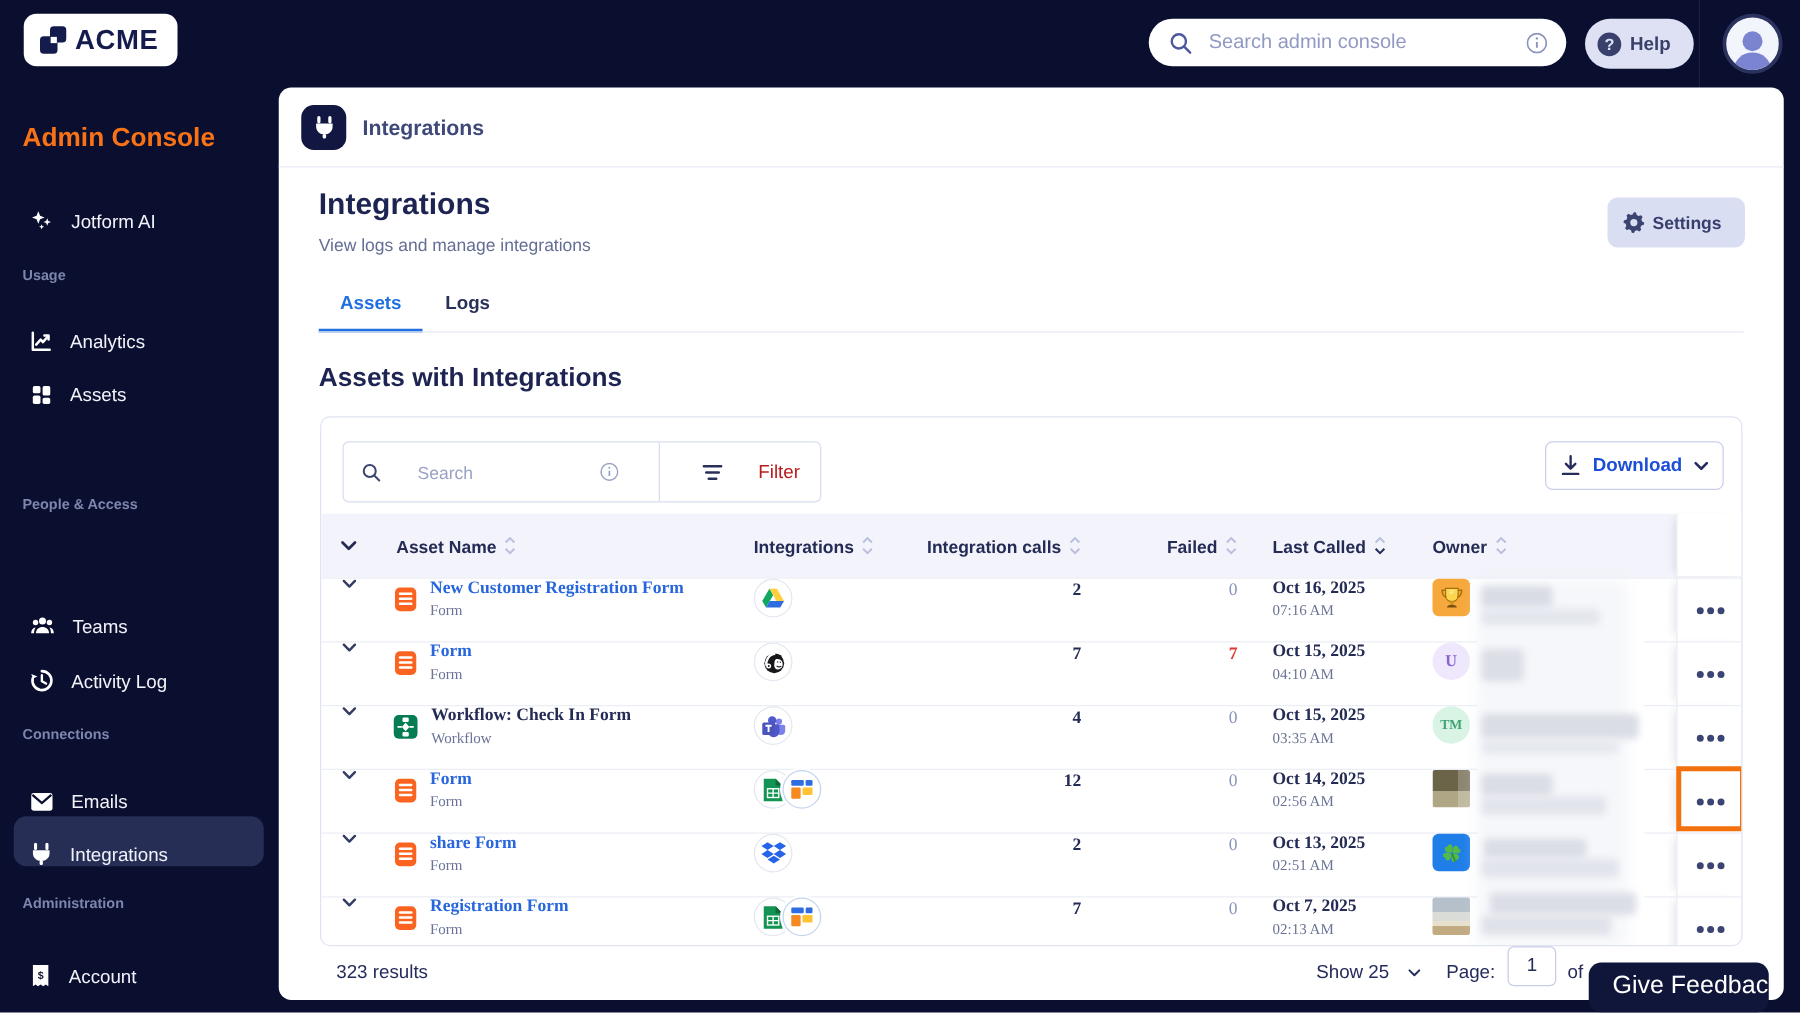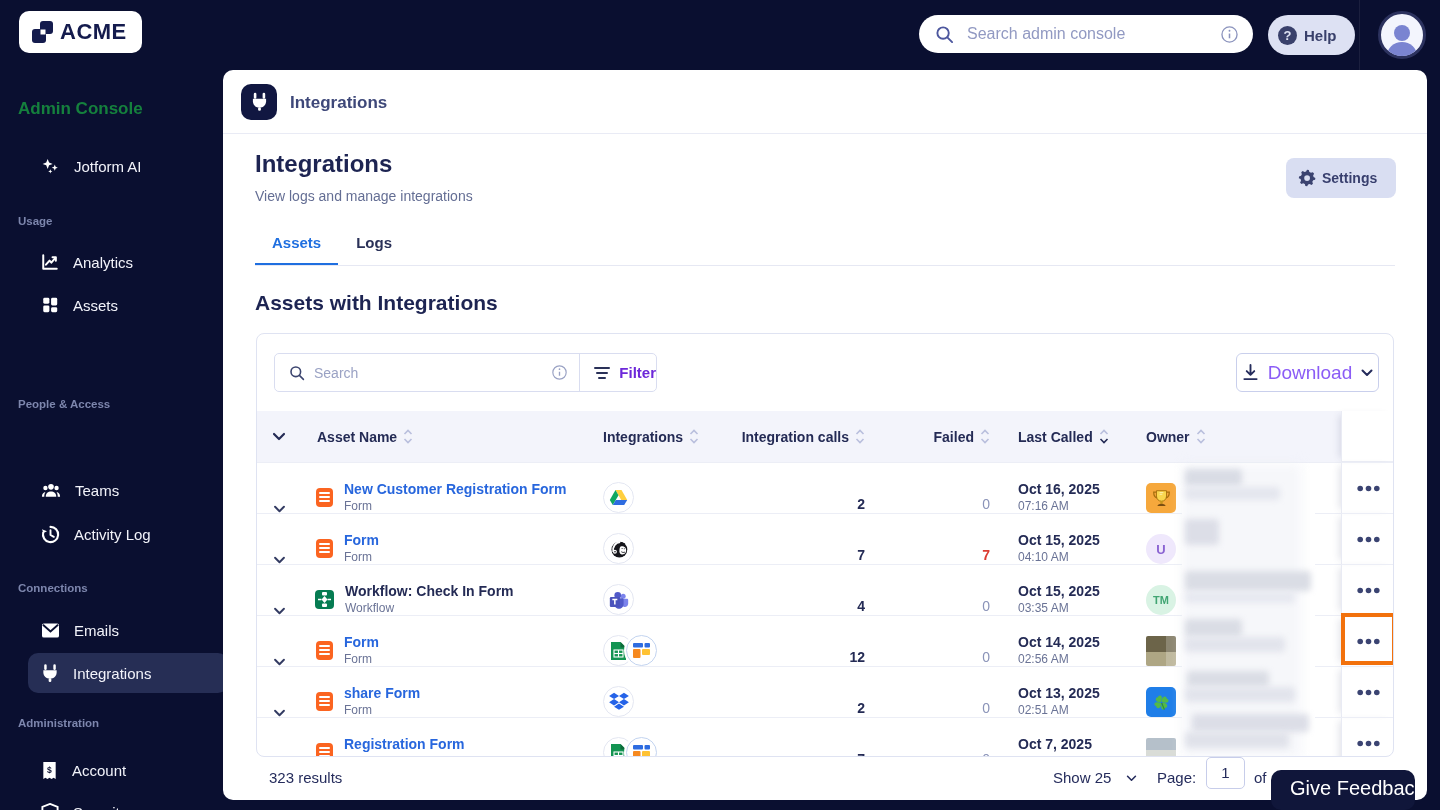--- a/index.html
+++ b/index.html
@@ -14,22 +14,22 @@
 .search-pill .ph { color:#9199c2; font-size:16px; margin-left:13px; flex:1; }
 .help-pill { position:absolute; left:1268px; top:15px; width:87px; height:40px; background:#dde1f3; border-radius:20px; display:flex; align-items:center; }
 .help-q { width:19px; height:19px; border-radius:50%; background:#39406b; color:#dde1f3; font-size:13px; font-weight:bold; display:flex; align-items:center; justify-content:center; margin-left:10px; }
 .help-t { color:#39406b; font-size:15px; font-weight:bold; margin-left:7px; }
 .avatar { position:absolute; left:1378px; top:11px; width:48px; height:48px; border-radius:50%; background:#f3f5fd; border:3px solid #2c325e; overflow:hidden; }
 .avatar .head { position:absolute; left:13px; top:11px; width:16px; height:16px; border-radius:50%; background:#7a84d1; }
 .avatar .body { position:absolute; left:6px; top:28px; width:30px; height:28px; border-radius:50%; background:#7a84d1; }
 
 
 .sidebar { position:absolute; left:0; top:70px; width:223px; height:740px; color:#fff; }
-.sb-title { position:absolute; left:18px; top:29px; font-size:17px; font-weight:bold; color:#15803d; }
-.sb-item { position:absolute; left:28px; width:200px; height:40px; display:flex; align-items:center; border-radius:10px; }
+.sb-title { position:absolute; left:18px; top:29px; font-size:21px; font-weight:bold; color:#f97316; }
+.sb-item { position:absolute; left:11px; width:200px; height:40px; display:flex; align-items:flex-end; border-radius:10px; }
 .sb-item svg { margin-left:13px; }
 .sb-item .lbl { margin-left:14px; font-size:15px; color:#f2f3fa; }
 .sb-item.active { background:#262e55; }
 .sb-sec { position:absolute; left:18px; font-size:11.5px; font-weight:bold; color:#7d86ad; }
 
 
 .card { position:absolute; left:223px; top:70px; width:1204px; height:730px; background:#fff; border-radius:10px; }
 .card-head { position:absolute; left:0; top:0; width:100%; height:64px; border-bottom:1px solid #e9ebf5; }
 .plug-box { position:absolute; left:18px; top:14px; width:36px; height:36px; background:#111741; border-radius:10px; display:flex; align-items:center; justify-content:center; }
 .card-head .t { position:absolute; left:67px; top:23px; font-size:17px; font-weight:bold; color:#3e4879; }
@@ -40,31 +40,31 @@
 .tabs { position:absolute; left:32px; top:160px; height:36px; display:flex; }
 .tab { font-size:15px; font-weight:bold; padding:4px 17px 0 17px; }
 .tab.on { color:#1f6fe0; border-bottom:3px solid #1f6fe0; }
 .tab.off { color:#2a3158; }
 .tabline { position:absolute; left:32px; top:195px; width:1140px; height:1px; background:#e6e8f3; }
 h2.sec { position:absolute; left:32px; top:221px; font-size:21px; font-weight:bold; color:#1d2452; }
 
 
 .tbox { position:absolute; left:33px; top:263px; width:1138px; height:424px; border:1px solid #dfe3f2; border-radius:8px; overflow:hidden; background:#fff; }
 .toolbar { position:absolute; left:0; top:0; width:100%; height:77px; }
-.sgroup { position:absolute; left:17px; top:19px; width:383px; height:39px; border:1px solid #d9ddf0; border-radius:5px; display:flex; align-items:center; }
+.sgroup { position:absolute; left:17px; top:19px; width:383px; height:49px; border:1px solid #d9ddf0; border-radius:5px; display:flex; align-items:center;gap:20px; }
 .sgroup .ph { color:#9aa2c4; font-size:14px; margin-left:9px; flex:1; }
 .sgroup .div { width:1px; height:100%; background:#d9ddf0; }
 .sgroup .ficon { margin-left:14px; }
-.sgroup .ftxt { color:#6d28d9; font-size:15px; font-weight:bold; margin-left:9px; }
+.sgroup .ftxt { color:#b91c1c; font-size:15px; font-weight:normal; margin-left:9px; margin-right:16px; }
 .dlbtn { position:absolute; left:979px; top:19px; width:143px; height:39px; border:1px solid #c9cfec; border-radius:6px; display:flex; align-items:center; justify-content:center; }
-.dlbtn .txt { color:#8b5cf6; font-size:19px; font-weight:normal; margin:0 9px; }
+.dlbtn .txt { color:#1d4ed8; font-size:15px; font-weight:bold; margin:0 9px; }
 
 .thead { position:absolute; left:0; top:77px; width:1084px; height:51px; background:#f3f4fb; display:flex; align-items:center; font-size:14px; font-weight:bold; color:#242b55; }
 .thead-right { position:absolute; left:1084px; top:77px; width:54px; height:51px; background:#fff; border-bottom:1px solid #eceef6; border-left:1px solid #e9ebf4; box-shadow:-6px 0 7px -4px rgba(40,50,90,.13); }
-.row { position:absolute; left:0; width:1084px; height:51px; border-top:1px solid #eceef6; display:flex; align-items:flex-end; }
+.row { position:absolute; left:0; width:1084px; height:51px; border-top:1px solid #eceef6; display:flex; align-items:flex-start;font-family:Liberation Serif, serif; }
 .acell { position:absolute; left:1084px; width:54px; height:51px; border-top:1px solid #eceef6; border-left:1px solid #e9ebf4; display:flex; align-items:center; justify-content:center; box-shadow:-6px 0 7px -4px rgba(40,50,90,.13); }
 .c-chev { width:44px; display:flex; justify-content:center; }
 .c-asset { width:286px; display:flex; align-items:center; }
 .c-int { width:140px; padding-left:16px; display:flex; align-items:center; }
 .c-calls { width:146px; text-align:right; padding-right:8px; }
 .c-failed { width:125px; text-align:right; padding-right:8px; }
 .c-last { width:133px; padding-left:20px; }
 .c-owner { width:210px; padding-left:15px; }
 .thead .c-asset, .thead .c-int, .thead .c-last, .thead .c-owner { display:flex; align-items:center; }
 .thead .c-calls, .thead .c-failed { display:flex; align-items:center; justify-content:flex-end; }

